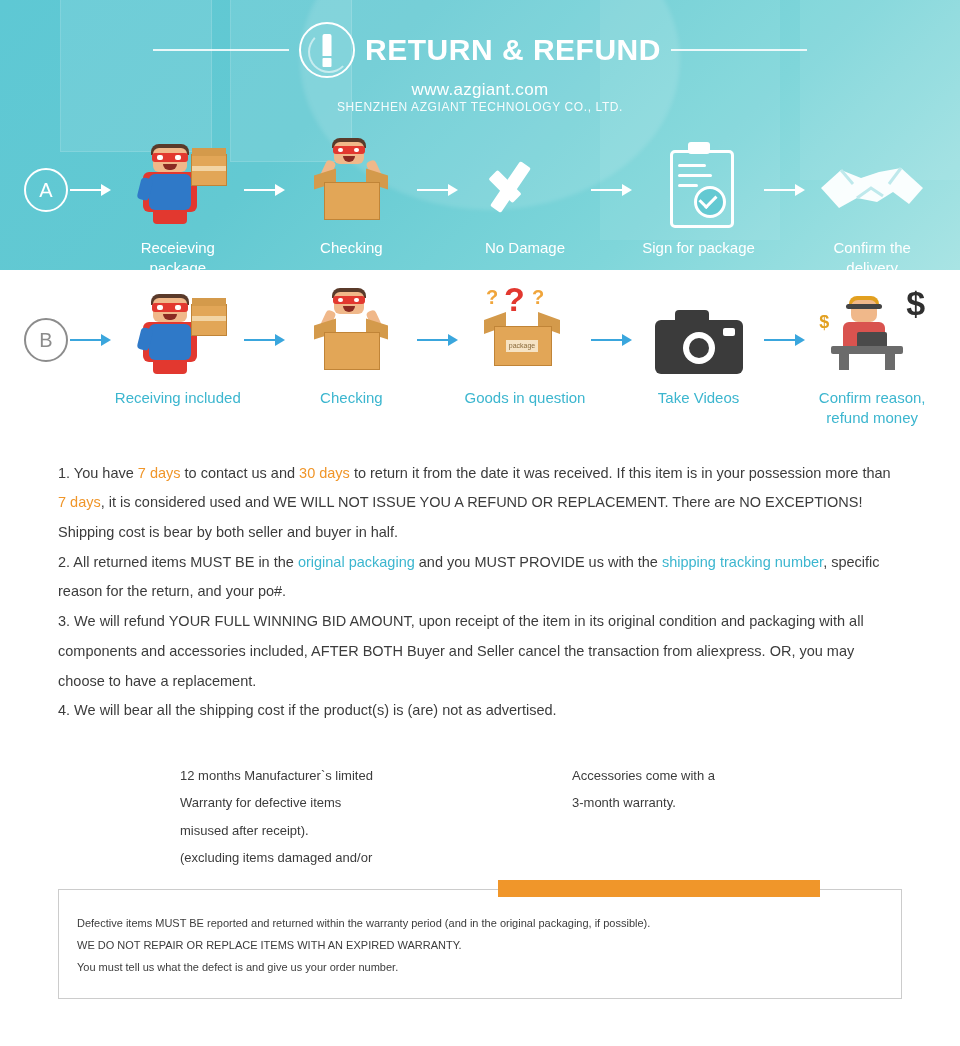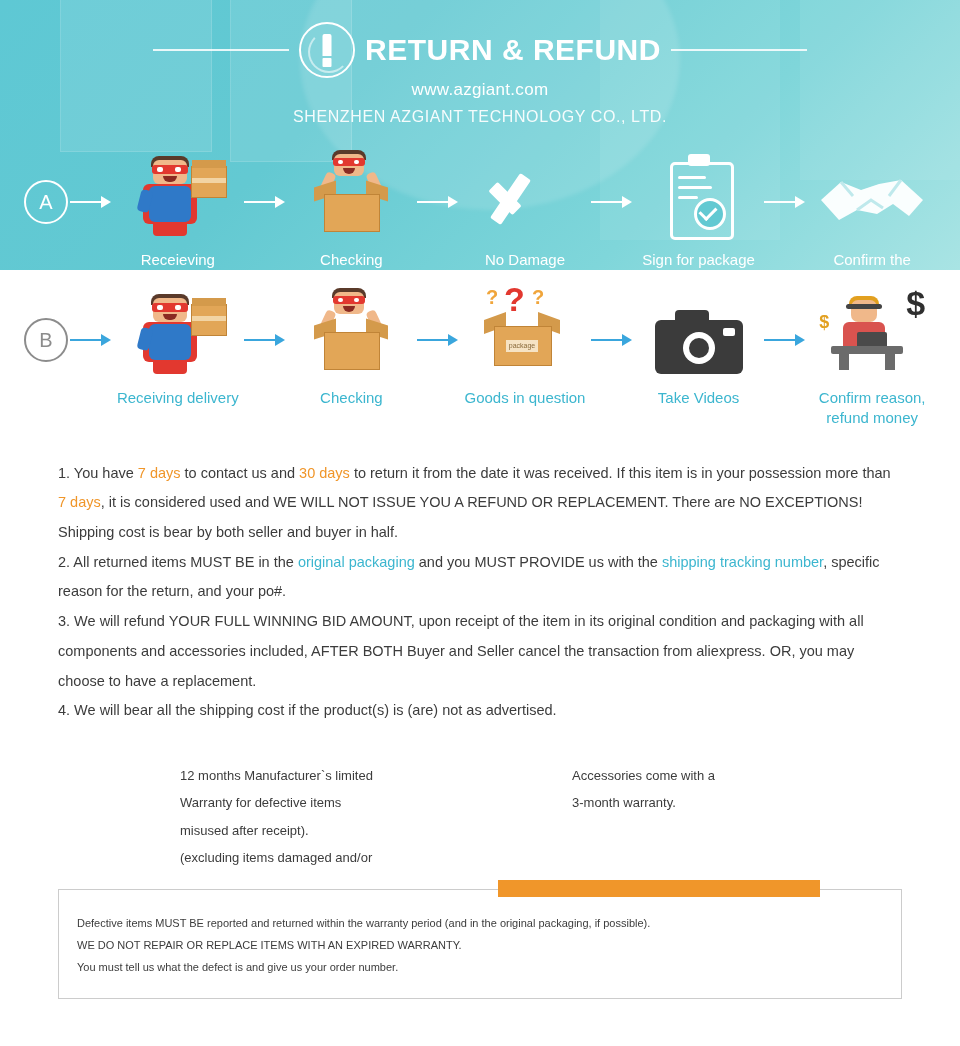--- a/index.html
+++ b/index.html
@@ -94,22 +94,22 @@
     font-weight: bold;
     white-space: nowrap;
   }
   .site-url {
     margin-top: 2px;
     font-size: 17px;
     color: #ffffff;
     letter-spacing: 0.3px;
   }
   .company {
-    margin-top: 8px;
-    font-size: 16px;
+    margin-top: 0;
+    font-size: 12px;
     color: rgba(255,255,255,0.92);
     letter-spacing: 0.6px;
   }
 
   
   .flow {
     position: relative;
     z-index: 3;
     display: flex;
     align-items: flex-start;
@@ -618,21 +618,21 @@
               <div class="tape"></div>
             </div>
           <div class="hair"></div>
             <div class="head"></div>
             <div class="mask"></div>
           <div class="eye l"></div>
             <div class="eye r"></div>
             <div class="smile"></div>
         </div>
       </div>
-      <div class="caption teal">Receiving delivery</div>
+      <div class="caption teal">Receiving included</div>
     </div>
 
     <div class="arrow blue">
         <div class="line"></div>
         <div class="head"></div>
       </div>
 
     <div class="step">
       <div class="art">
         <div class="ill checking">

